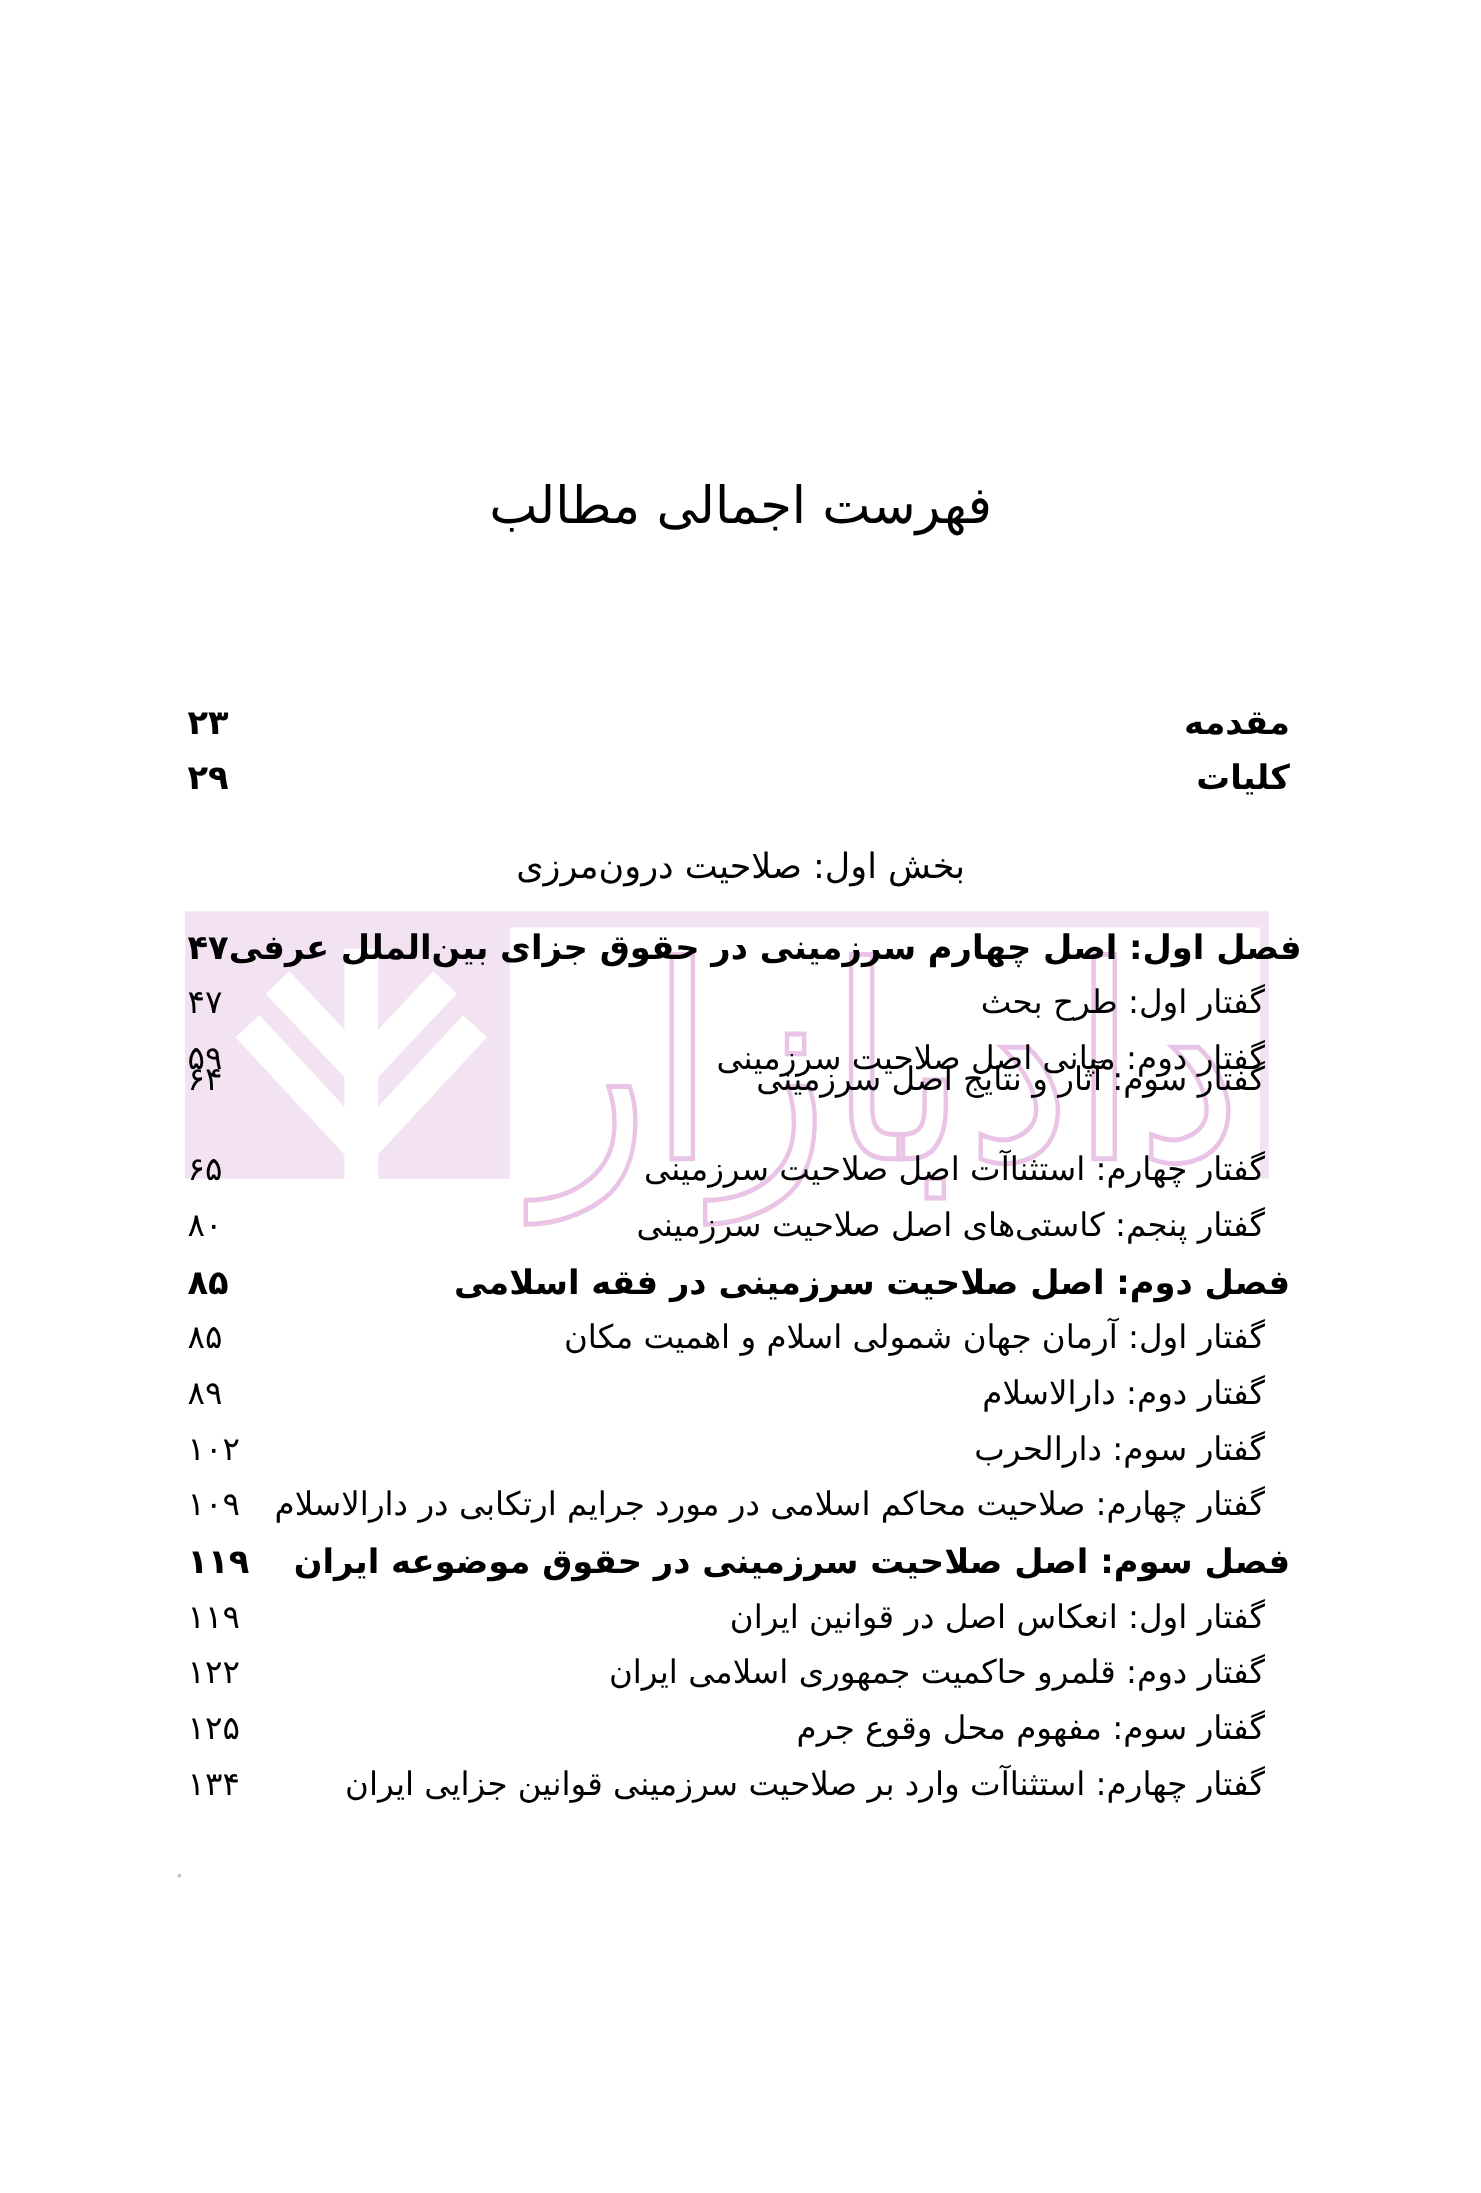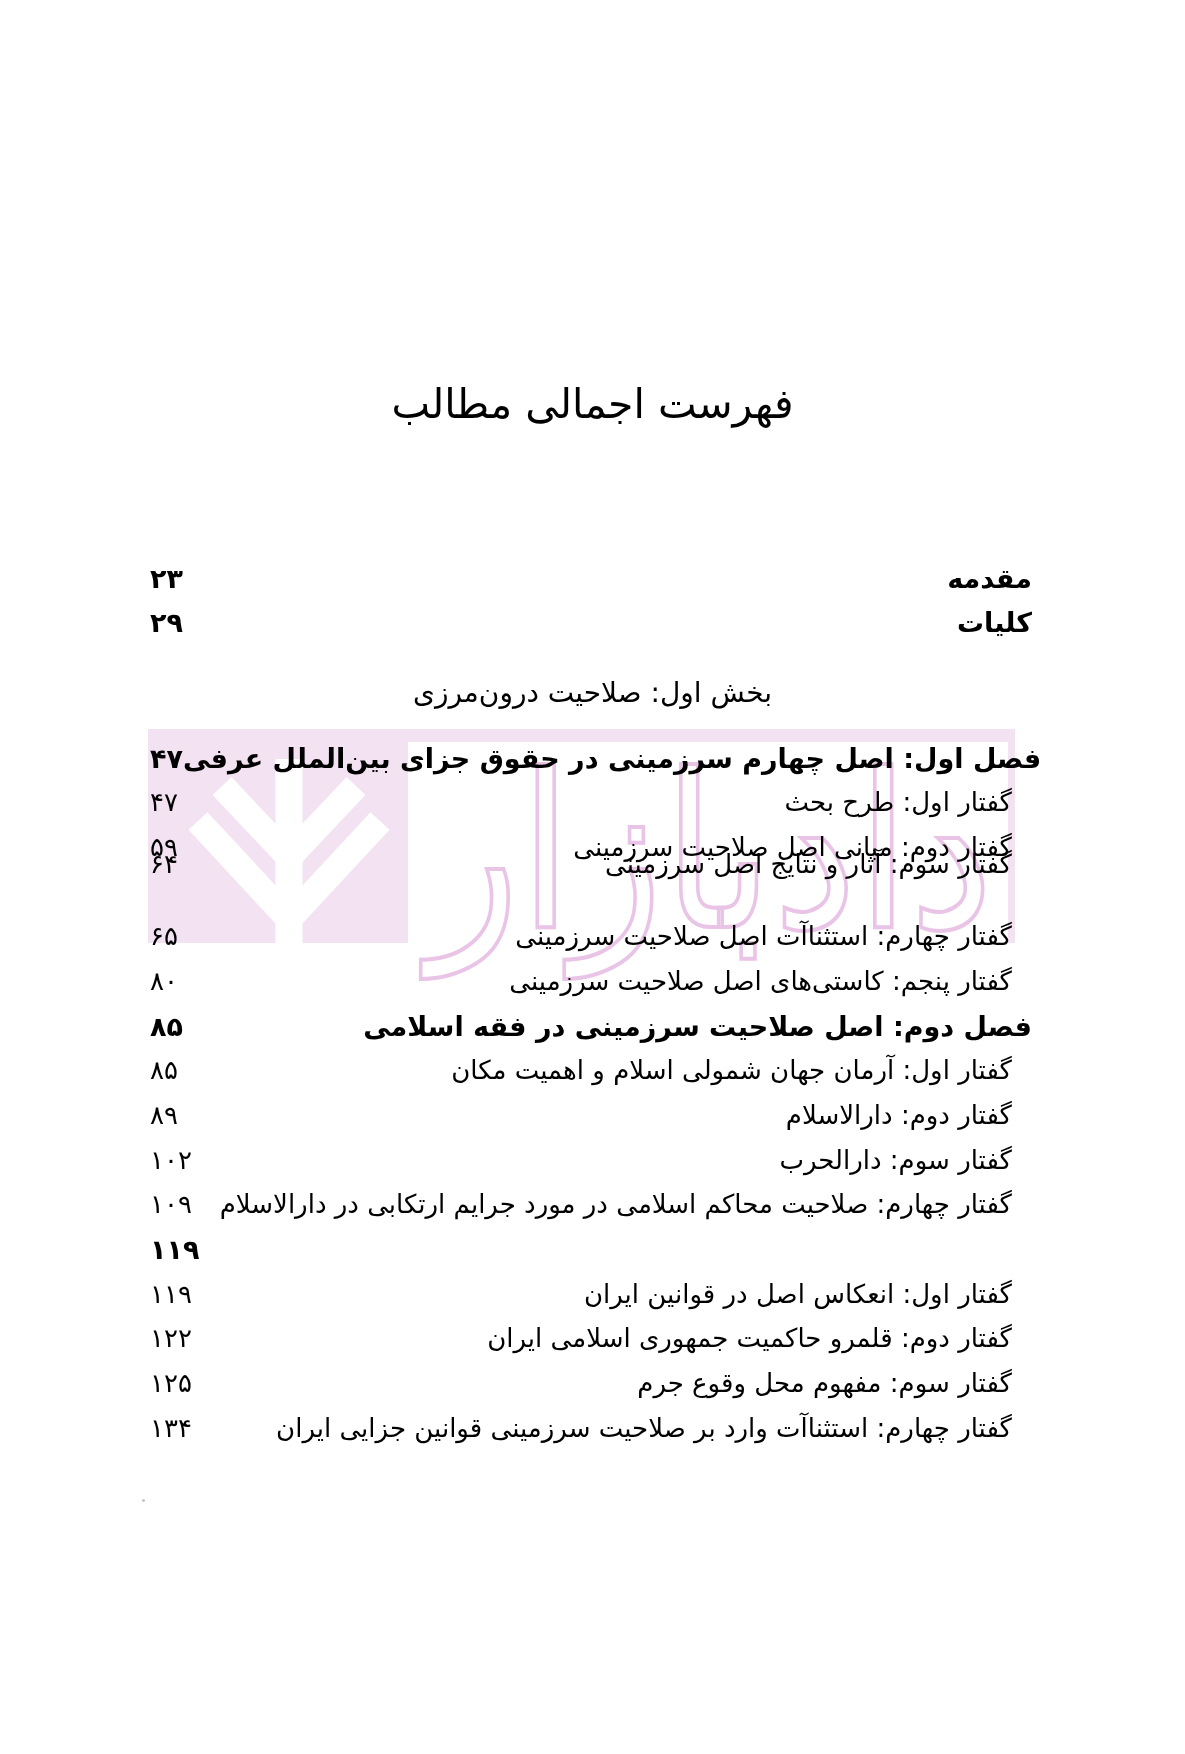--- a/index.html
+++ b/index.html
@@ -115,20 +115,21 @@
   <div class="row indent" style="top:1138px">
     <span class="num">۱۰۲</span>
     <span class="label" dir="rtl">گفتار سوم: دارالحرب</span>
   </div>
   <div class="row indent" style="top:1182px">
     <span class="num">۱۰۹</span>
     <span class="label" dir="rtl">گفتار چهارم: صلاحیت محاکم اسلامی در مورد جرایم ارتکابی در دارالاسلام</span>
   </div>
   <div class="row bold" style="top:1227px">
     <span class="num">۱۱۹</span>
+    <span class="label" dir="rtl">فصل سوم: اصل صلاحیت سرزمینی در حقوق موضوعه ایران</span>
   </div>
   <div class="row indent" style="top:1272px">
     <span class="num">۱۱۹</span>
     <span class="label" dir="rtl">گفتار اول: انعکاس اصل در قوانین ایران</span>
   </div>
   <div class="row indent" style="top:1316px">
     <span class="num">۱۲۲</span>
     <span class="label" dir="rtl">گفتار دوم: قلمرو حاکمیت جمهوری اسلامی ایران</span>
   </div>
   <div class="row indent" style="top:1361px">

